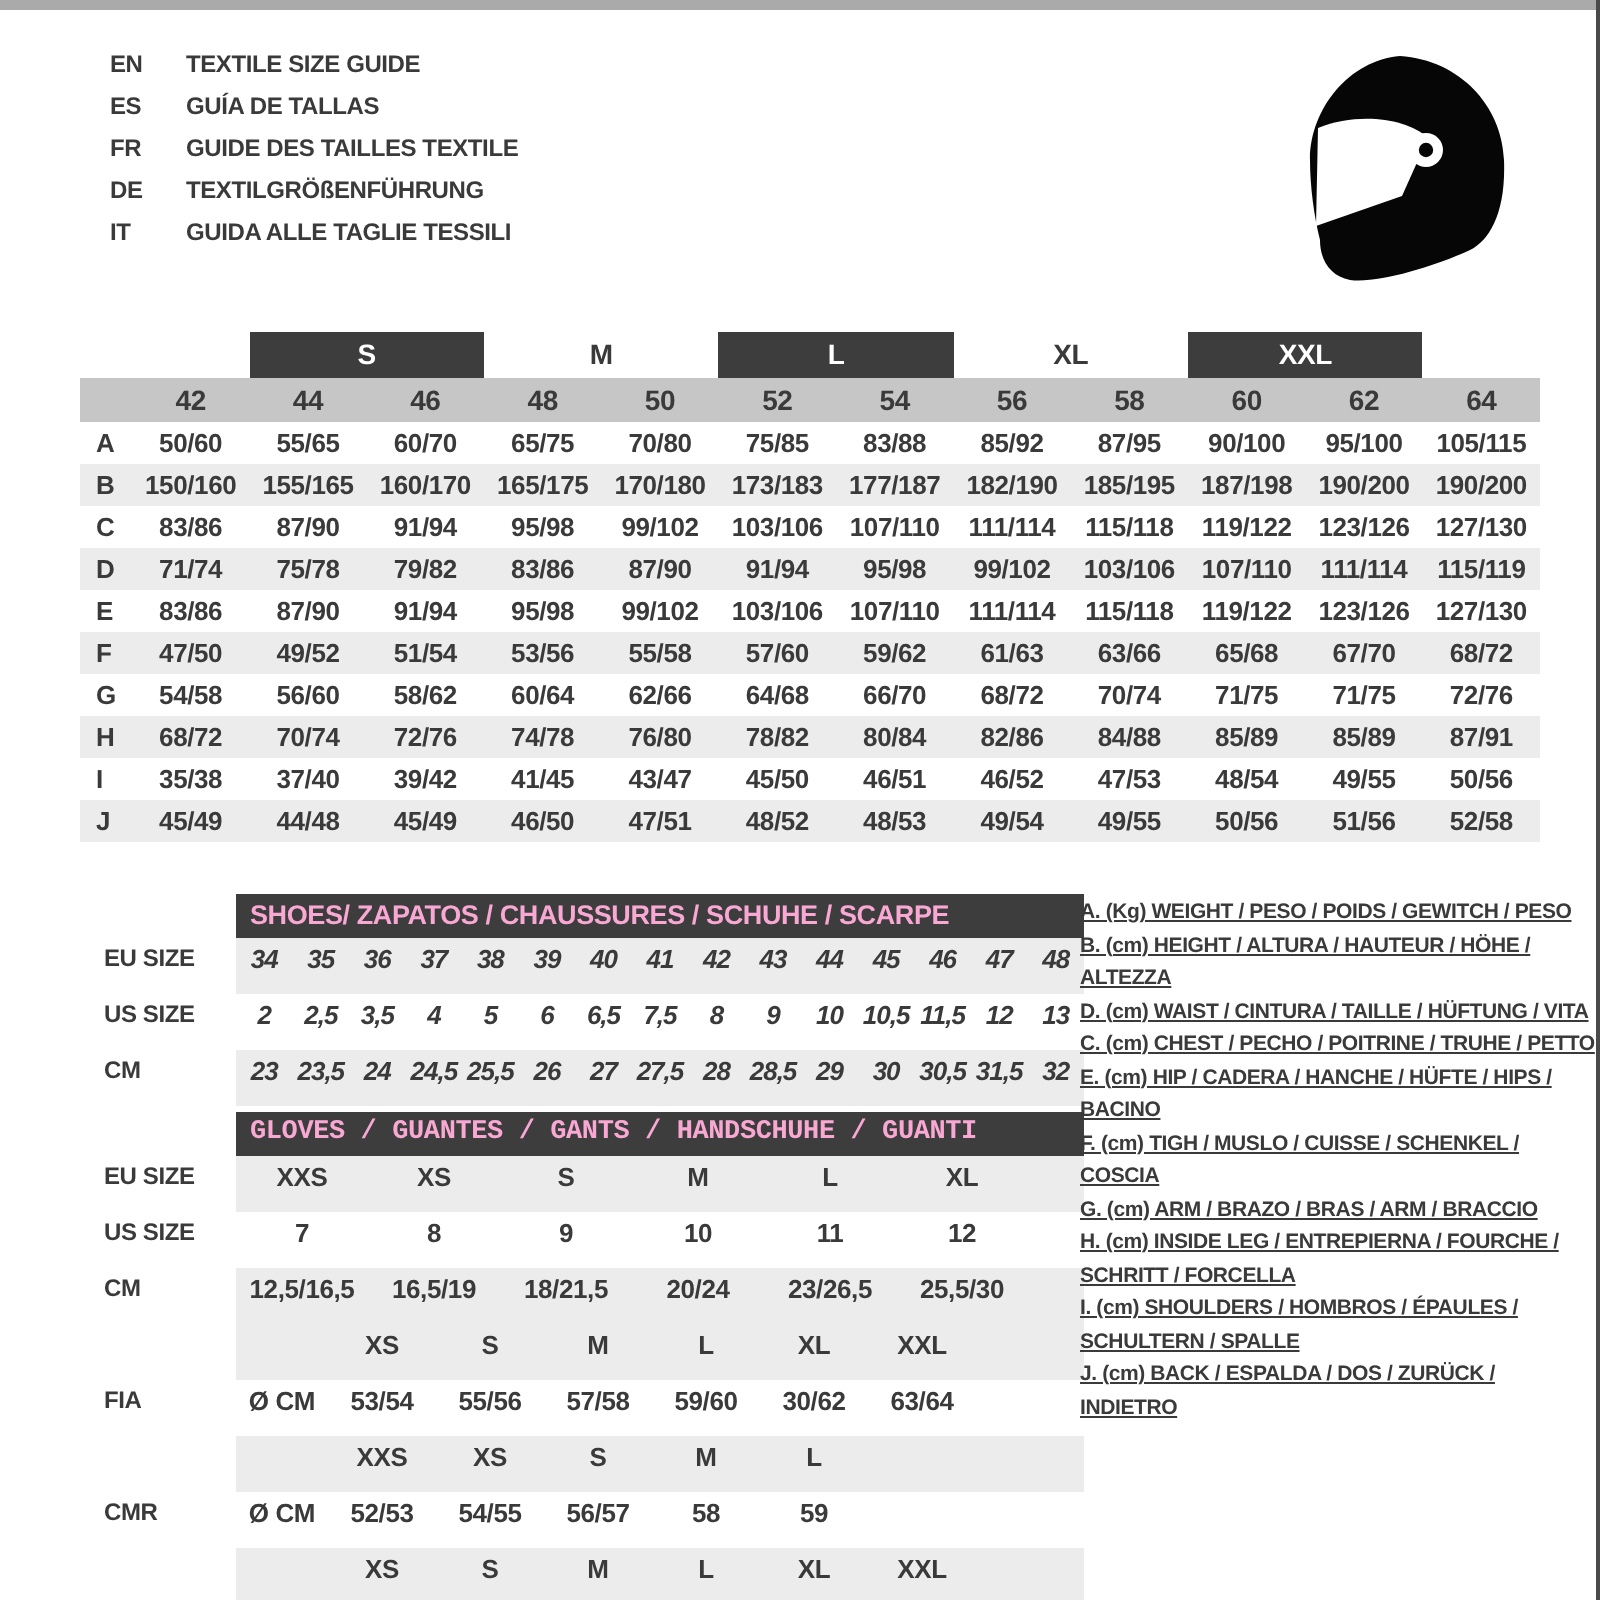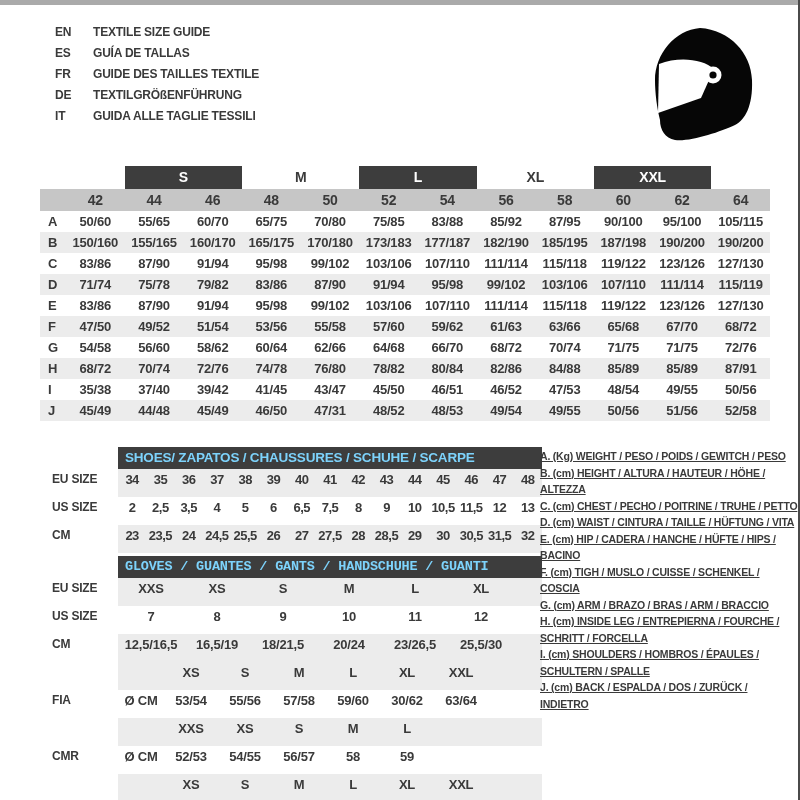--- a/index.html
+++ b/index.html
@@ -29,24 +29,24 @@
   .cell{text-align:center;overflow:hidden;}
   .g{text-align:center;}
   .g.dark{background:#3d3d3d;color:#ffffff;}
 
   
   .lower{position:absolute;left:40px;top:447px;width:502px;}
   .lt-row{display:flex;height:28px;line-height:21px;}
   .lt-row.title-row{height:22px;line-height:22px;}
   .lt-row.gap{margin-top:3px;font-family:Liberation Mono, monospace;}
   .lt-label{width:78px;font-size:12px;padding-left:12px;box-sizing:border-box;flex:none;}
-  .lt-title{width:424px;background:#3d3d3d;color:#7dd3fc;font-size:13.5px;padding-left:7px;box-sizing:border-box;}
+  .lt-title{width:424px;background:#3d3d3d;color:#f9a8d4;font-size:13.5px;padding-left:7px;box-sizing:border-box;}
   .lt-content{width:424px;display:grid;font-size:13px;}
   .lt-content.gray{background:#ececec;}
-  .shoes-grid{grid-template-columns:repeat(15,1fr);letter-spacing:-0.5px;}
+  .shoes-grid{grid-template-columns:repeat(15,1fr);letter-spacing:-0.5px;font-style:italic;}
   .gloves-grid{grid-template-columns:repeat(6,66px);}
   .helmet-grid{grid-template-columns:46px repeat(6,54px);}
 
   
   .legend{position:absolute;left:540px;top:448px;width:258px;font-size:10.5px;line-height:16.5px;}
   .legend-item{white-space:normal;text-decoration:underline;}
 </style>
 </head>
 <body>
 
@@ -244,21 +244,21 @@
       <div class="cell">48/54</div>
       <div class="cell">49/55</div>
       <div class="cell">50/56</div>
     </div>
   <div class="mt-row alt">
       <div class="mt-label">J</div>
       <div class="cell">45/49</div>
       <div class="cell">44/48</div>
       <div class="cell">45/49</div>
       <div class="cell">46/50</div>
-      <div class="cell">47/31</div>
+      <div class="cell">47/51</div>
       <div class="cell">48/52</div>
       <div class="cell">48/53</div>
       <div class="cell">49/54</div>
       <div class="cell">49/55</div>
       <div class="cell">50/56</div>
       <div class="cell">51/56</div>
       <div class="cell">52/58</div>
     </div>
 </div>
 
@@ -435,21 +435,21 @@
         <div class="cell">59</div>
         <div class="cell">60</div>
         <div class="cell">61</div>
       </div>
   </div>
 </div>
 
 <div class="legend">
     <div class="legend-item">A. (Kg) WEIGHT / PESO / POIDS / GEWITCH / PESO</div>
     <div class="legend-item">B. (cm) HEIGHT / ALTURA / HAUTEUR / HÖHE / ALTEZZA</div>
+    <div class="legend-item">D. (cm) WAIST / CINTURA / TAILLE / HÜFTUNG / VITA</div>
     <div class="legend-item">C. (cm) CHEST / PECHO / POITRINE / TRUHE / PETTO</div>
-    <div class="legend-item">D. (cm) WAIST / CINTURA / TAILLE / HÜFTUNG / VITA</div>
     <div class="legend-item">E. (cm) HIP / CADERA / HANCHE / HÜFTE / HIPS /  BACINO</div>
     <div class="legend-item">F. (cm) TIGH / MUSLO / CUISSE / SCHENKEL / COSCIA</div>
     <div class="legend-item">G. (cm) ARM  / BRAZO / BRAS / ARM / BRACCIO</div>
     <div class="legend-item">H. (cm) INSIDE LEG / ENTREPIERNA / FOURCHE / SCHRITT / FORCELLA</div>
     <div class="legend-item">I.  (cm) SHOULDERS / HOMBROS / ÉPAULES / SCHULTERN / SPALLE</div>
     <div class="legend-item">J. (cm) BACK / ESPALDA / DOS / ZURÜCK / INDIETRO</div>
   </div>
 
 </body></html>

